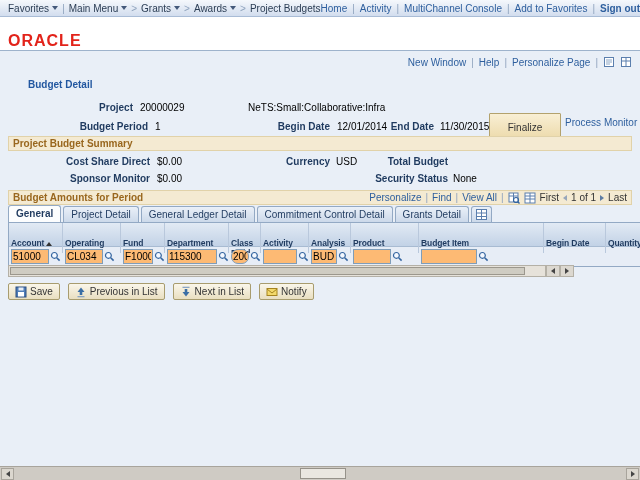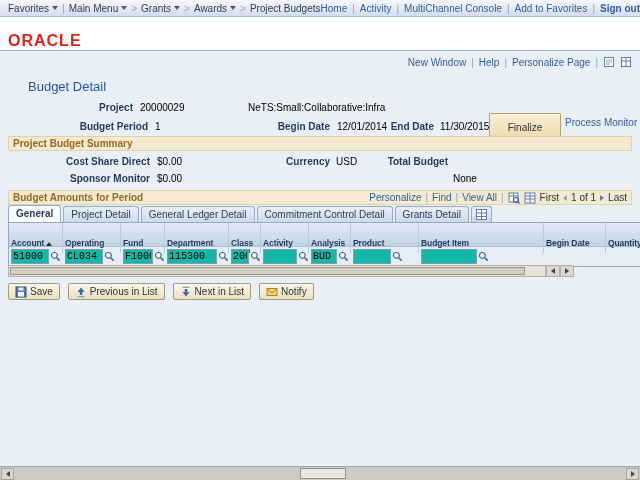--- a/index.html
+++ b/index.html
@@ -18,21 +18,21 @@
   .signout{color:#16365c;font-weight:bold}
 
   
   #logobar{position:absolute;top:17px;left:0;width:640px;height:34px;background:#fff;border-bottom:1px solid #9eb3cc;display:flex;align-items:flex-end;padding-left:8px}
   #oracle-logo{color:#e2231a;font-weight:bold;font-size:16px;letter-spacing:1px}
 
   
   #pagebar{position:absolute;top:56px;right:8px;display:flex;align-items:center;gap:5px}
   #pagebar a{color:#2e5f9e}
 
-  #page-title{position:absolute;left:28px;top:79px;font-size:13px;font-weight:normal;color:#2257a0}
+  #page-title{position:absolute;left:28px;top:79px;font-size:10px;font-weight:bold;color:#2257a0}
 
   .lbl{position:absolute;font-weight:bold;color:#1f3a5f;white-space:nowrap}
   .lbl.ra{text-align:right}
   .val{position:absolute;color:#000;white-space:nowrap}
 
   #finalize-btn{position:absolute;left:489px;top:113px;width:72px;height:28px;font-size:10px;color:#333;background:linear-gradient(#f9efd4,#ecd9a9);border:1px solid #b3a26d;border-radius:1px;cursor:pointer;font-family:inherit}
   #process-monitor{position:absolute;left:565px;top:117px;color:#2e5f9e}
 
   .secbar{position:absolute;left:8px;width:624px;height:15px;background:#f4ead2;border:1px solid #e1d2a9;color:#99671e;font-weight:bold;line-height:13px;padding:0 4px;display:flex;justify-content:space-between;align-items:center;white-space:nowrap}
   .gridbar-right{display:flex;align-items:center;gap:4px;font-weight:normal}
@@ -46,21 +46,21 @@
   .tab{height:16px;line-height:15px;padding:0 7px;background:linear-gradient(#eaf0f8,#ccd9ea);border:1px solid #93a9c4;border-bottom:none;border-radius:3px 3px 0 0;color:#1f3a5f;cursor:pointer;white-space:nowrap}
   .tab.active{background:#fcfdfe;font-weight:bold;height:17px}
   .tab.icontab{display:flex;align-items:center;padding:0 4px}
 
   
   #grid{position:absolute;left:8px;top:222px;width:632px;overflow:hidden;border:1px solid #93a9c4;border-right:none;background:#e7edf6}
   #grid-head{display:flex;width:660px;height:24px;background:linear-gradient(#e2eaf4,#c2d2e6);border-bottom:1px solid #a8bbd2}
   .th{font-size:8.5px;letter-spacing:-0.1px;font-weight:bold;color:#1f3a5f;padding:15px 2px;border-right:1px solid #b9c8dc;line-height:10px;overflow:hidden}
   #grid-row{display:flex;width:660px;height:19px;align-items:center}
   .td{display:flex;align-items:center;gap:1px;padding-left:2px;height:100%;overflow:hidden}
-  .fld{height:15px;border:1px solid #7f9db9;background:#14b8a6;font-size:10px;padding:0 1px;font-family:Liberation Mono, monospace;min-width:0}
+  .fld{height:15px;border:1px solid #7f9db9;background:#fdba74;font-size:10px;padding:0 1px;font-family:Liberation Sans, sans-serif;min-width:0}
   .lk{flex-shrink:0;cursor:pointer}
   .c0{width:54px}.c1{width:58px}.c2{width:44px}.c3{width:64px}.c4{width:32px}.c5{width:48px}.c6{width:42px}.c7{width:68px}.c8{width:125px}.c9{width:62px}.c10{width:63px;border-right:none}
   .sort-asc{width:0;height:0;border-left:3px solid transparent;border-right:3px solid transparent;border-bottom:4px solid #333;display:inline-block;margin-left:2px;vertical-align:middle}
 
   
   #gscroll{position:absolute;left:8px;top:265px;width:566px;height:12px;display:flex}
   #gtrack{flex:1;background:#e6e2da;border:1px solid #b4b0a6;position:relative}
   #gthumb{position:absolute;left:1px;top:1px;bottom:1px;width:96%;background:#cfccc2;border:1px solid #9b978d}
   .gbtn{width:14px;height:12px;background:#dcd8d0;border:1px solid #b4b0a6;display:flex;align-items:center;justify-content:center;cursor:pointer;padding:0}
   .tri-l{width:0;height:0;border-top:3px solid transparent;border-bottom:3px solid transparent;border-right:4px solid #444}
@@ -162,20 +162,21 @@
   </div>
 
   <span class="lbl ra" style="left:8px;top:156px;width:142px">Cost Share Direct</span>
   <span class="val" style="left:157px;top:156px">$0.00</span>
   <span class="lbl ra" style="left:240px;top:156px;width:90px">Currency</span>
   <span class="val" style="left:336px;top:156px">USD</span>
   <span class="lbl ra" style="left:330px;top:156px;width:118px">Total Budget</span>
 
   <span class="lbl ra" style="left:8px;top:173px;width:142px">Sponsor Monitor</span>
   <span class="val" style="left:157px;top:173px">$0.00</span>
+  <span class="lbl ra" style="left:330px;top:173px;width:118px">Security Status</span>
   <span class="val" style="left:453px;top:173px">None</span>
 
   <div class="secbar" style="top:190px">
     <span>Budget Amounts for Period</span>
     <span class="gridbar-right">
       <a>Personalize</a>
       <span class="sep">|</span>
       <a>Find</a>
       <span class="sep">|</span>
       <a>View All</a>
@@ -254,21 +255,21 @@
           </svg>
         </div>
       <div class="td c3">
           <input class="fld" style="width: 52px;" value="115300">
           <svg class="lk" width="11" height="11">
             <circle cx="4.4" cy="4.4" r="2.9" fill="#f4f8ff" stroke="#3465a0" stroke-width="1.2"></circle>
             <line x1="6.7" y1="6.7" x2="9.6" y2="9.6" stroke="#3465a0" stroke-width="1.6"></line>
           </svg>
         </div>
       <div class="td c4">
-          <input class="fld" style="width: 18px;" value="200">
+          <input class="fld" style="width: 18px; border-radius: 7px;" value="200">
           <svg class="lk" width="11" height="11">
             <circle cx="4.4" cy="4.4" r="2.9" fill="#f4f8ff" stroke="#3465a0" stroke-width="1.2"></circle>
             <line x1="6.7" y1="6.7" x2="9.6" y2="9.6" stroke="#3465a0" stroke-width="1.6"></line>
           </svg>
         </div>
       <div class="td c5">
           <input class="fld" style="width: 34px;" value="">
           <svg class="lk" width="11" height="11">
             <circle cx="4.4" cy="4.4" r="2.9" fill="#f4f8ff" stroke="#3465a0" stroke-width="1.2"></circle>
             <line x1="6.7" y1="6.7" x2="9.6" y2="9.6" stroke="#3465a0" stroke-width="1.6"></line>

